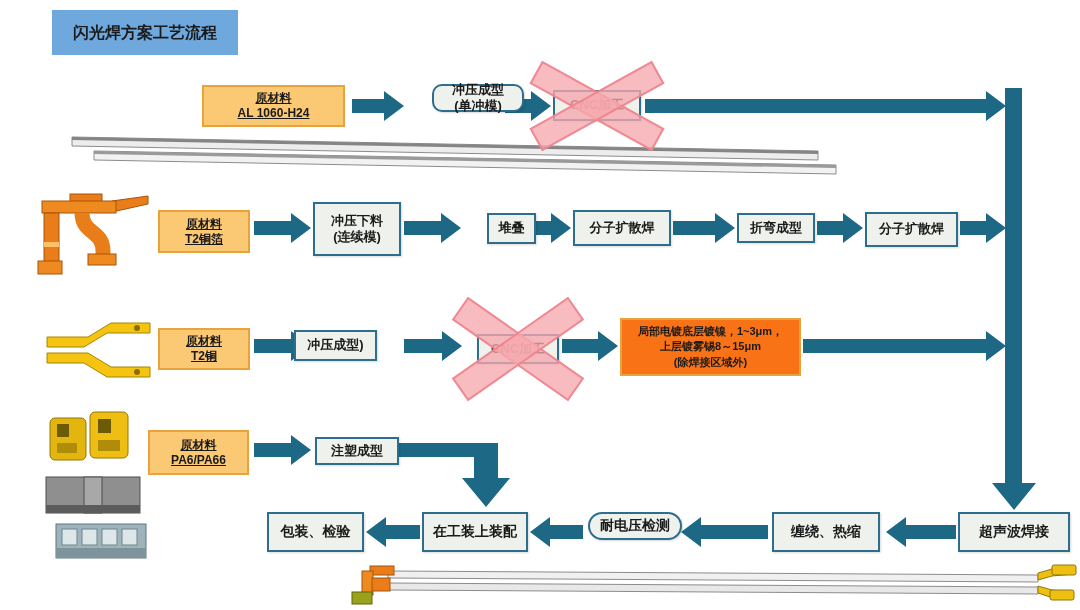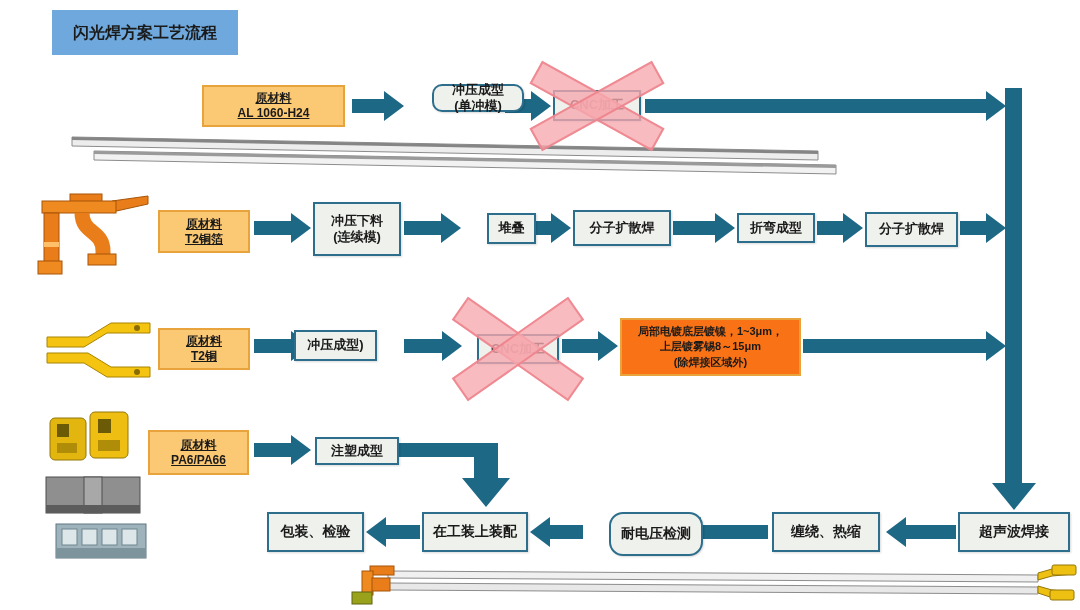--- a/index.html
+++ b/index.html
@@ -194,21 +194,21 @@
   <div class="box process" style="left:315px; top:437px; width:84px; height:28px;">
     <span>注塑成型</span>
   </div>
 
   <div class="box process final" style="left:267px; top:512px; width:97px; height:40px;">
     <span>包装、检验</span>
   </div>
   <div class="box process final" style="left:422px; top:512px; width:106px; height:40px;align-items:center;">
     <span>在工装上装配</span>
   </div>
-  <div class="box process final" style="left:609px; top:512px; width:94px; height:44px;border-radius:14px;">
+  <div class="box process final" style="left:588px; top:512px; width:94px; height:28px;border-radius:14px;">
     <span>耐电压检测</span>
   </div>
   <div class="box process final" style="left:958px; top:512px; width:112px; height:40px;">
     <span>超声波焊接</span>
   </div>
   <div class="box process final" style="left:772px; top:512px; width:108px; height:40px;">
     <span>缠绕、热缩</span>
   </div>
 
 </div>

